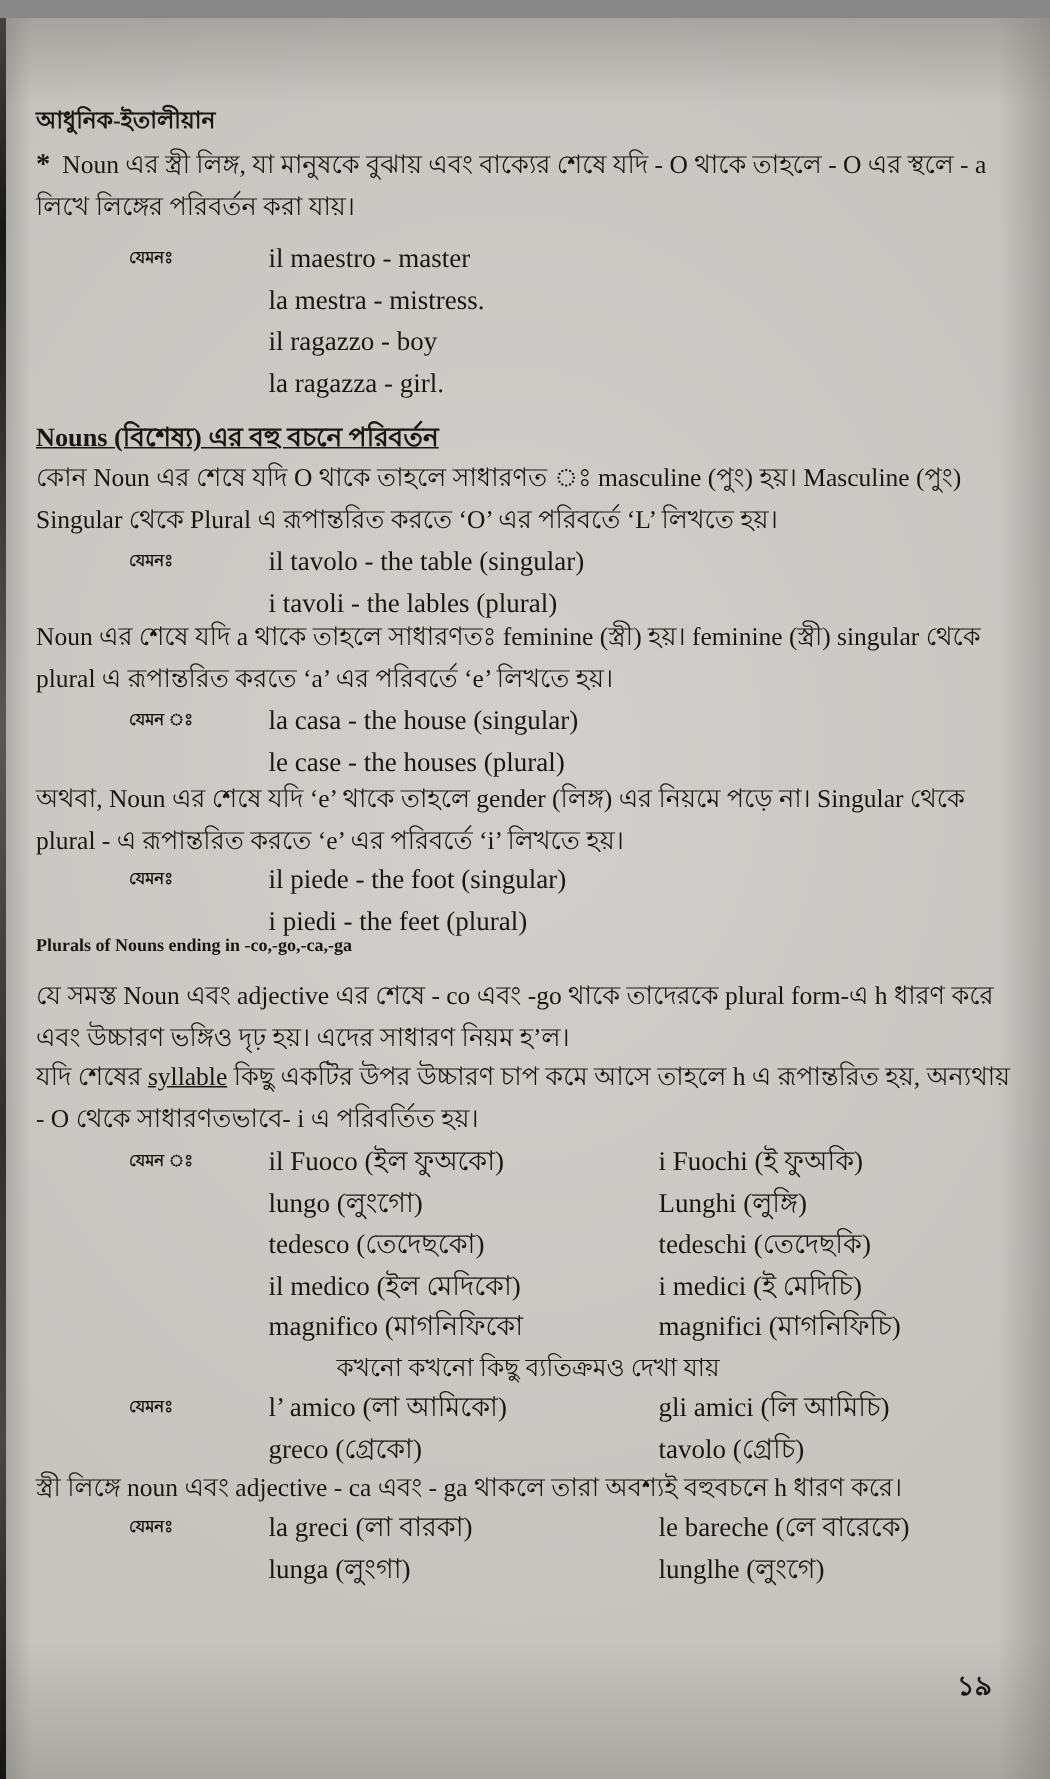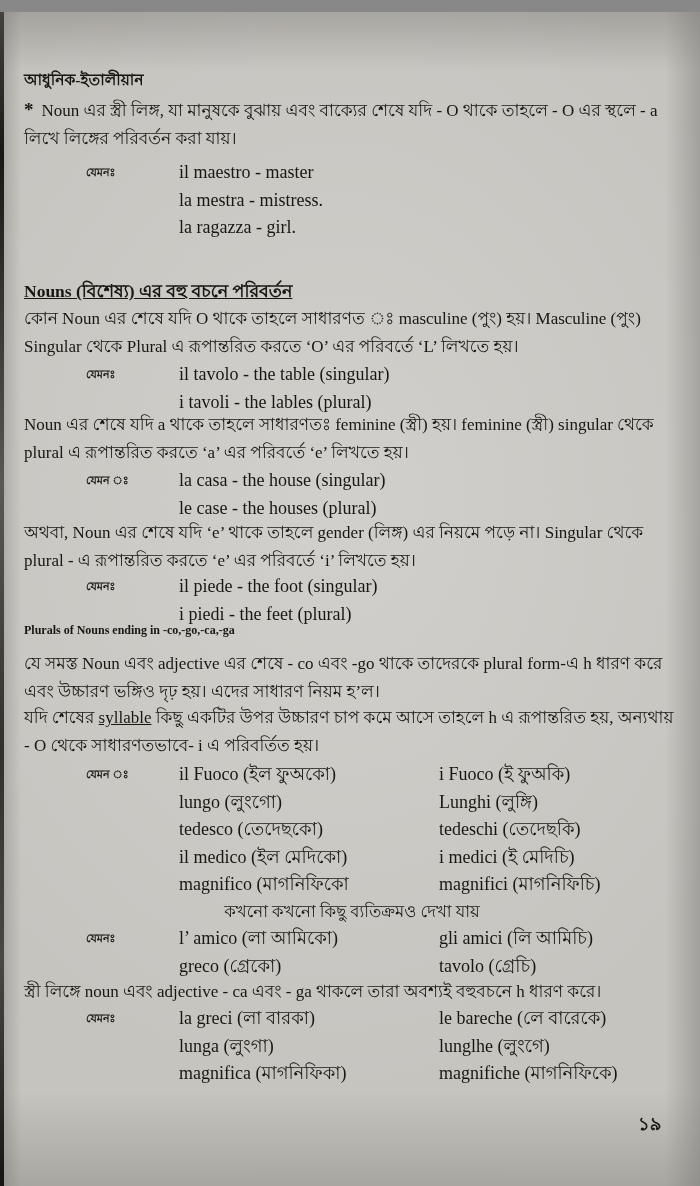--- a/index.html
+++ b/index.html
@@ -60,20 +60,21 @@
     <div class="ex1">
       <span class="lbl">যেমনঃ</span>
       <span>il maestro - master</span>
     </div>
     <div class="ex1">
       <span class="lbl"></span>
       <span>la mestra - mistress.</span>
     </div>
     <div class="ex1">
       <span class="lbl"></span>
+      <span>il ragazzo - boy</span>
     </div>
     <div class="ex1">
       <span class="lbl"></span>
       <span>la ragazza - girl.</span>
     </div>
   </div>
 
   <div class="blk h1" style="top:266px">Nouns (বিশেষ্য) এর বহু বচনে পরিবর্তন</div>
 
   <div class="blk para" style="top:293px">কোন Noun এর শেষে যদি O থাকে তাহলে সাধারণত ঃ masculine (পুং) হয়। Masculine (পুং) Singular থেকে Plural এ রূপান্তরিত করতে ‘O’ এর পরিবর্তে ‘L’ লিখতে হয়।</div>
@@ -115,21 +116,21 @@
   <div class="blk h2" style="top:611px">Plurals of Nouns ending in -co,-go,-ca,-ga</div>
   <div class="blk para" style="top:638px">যে সমস্ত Noun এবং adjective এর শেষে - co এবং -go থাকে তাদেরকে plural form-এ h ধারণ করে এবং উচ্চারণ ভঙ্গিও দৃঢ় হয়। এদের সাধারণ নিয়ম হ’ল।</div>
   <div class="blk para" style="top:692px">
     <span>যদি শেষের </span><span class="uword">syllable</span><span> কিছু একটির উপর উচ্চারণ চাপ কমে আসে তাহলে h এ রূপান্তরিত হয়, অন্যথায় - O থেকে সাধারণতভাবে- i এ পরিবর্তিত হয়।</span>
   </div>
 
   <div class="blk" style="top:749px">
     <div class="exrow">
       <span class="lbl">যেমন ঃ</span>
       <span>il Fuoco (ইল ফুঅকো)</span>
-      <span>i Fuoco (ই ফুঅকি)</span>
+      <span>i Fuochi (ই ফুঅকি)</span>
     </div>
     <div class="exrow">
       <span class="lbl"></span>
       <span>lungo (লুংগো)</span>
       <span>Lunghi (লুঙ্গি)</span>
     </div>
     <div class="exrow">
       <span class="lbl"></span>
       <span>tedesco (তেদেছকো)</span>
       <span>tedeschi (তেদেছকি)</span>
@@ -167,22 +168,17 @@
     <div class="exrow">
       <span class="lbl">যেমনঃ</span>
       <span>la greci (লা বারকা)</span>
       <span>le bareche (লে বারেকে)</span>
     </div>
     <div class="exrow">
       <span class="lbl"></span>
       <span>lunga (লুংগা)</span>
       <span>lunglhe (লুংগে)</span>
     </div>
-    <div class="exrow">
-      <span class="lbl"></span>
-      <span>magnifica (মাগনিফিকা)</span>
-      <span>magnifiche (মাগনিফিকে)</span>
-    </div>
   </div>
 
   <div class="pagenum">১৯</div>
 
 </div>
 
 </body></html>

